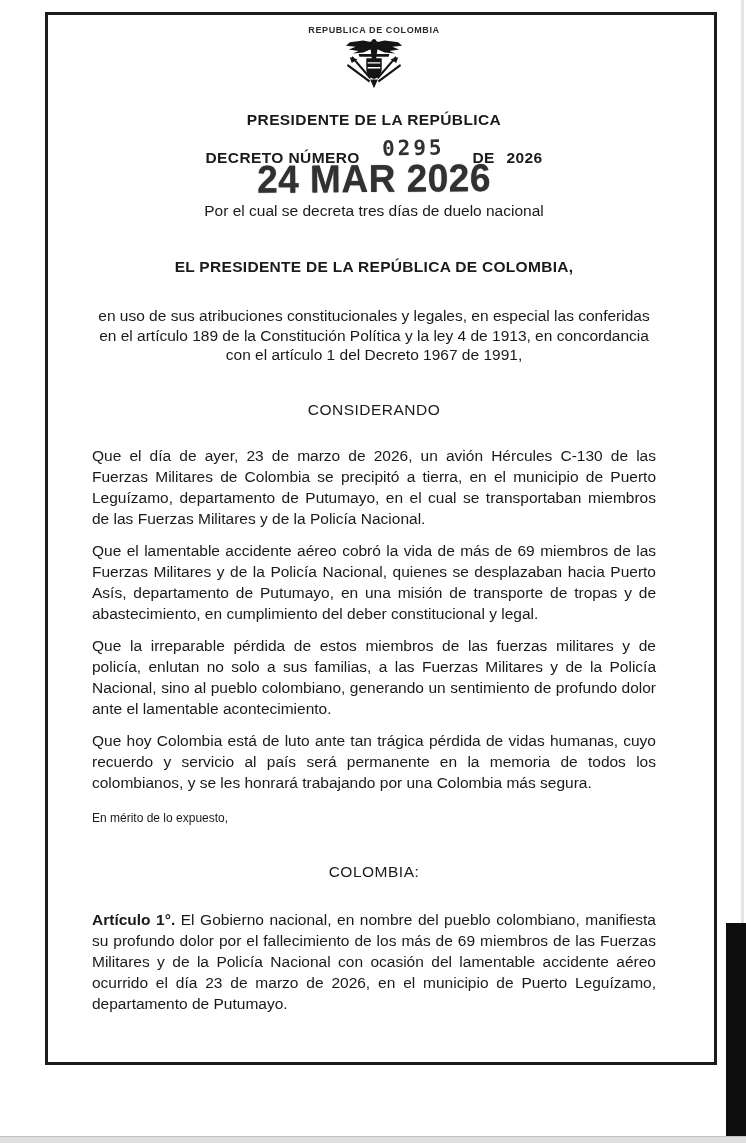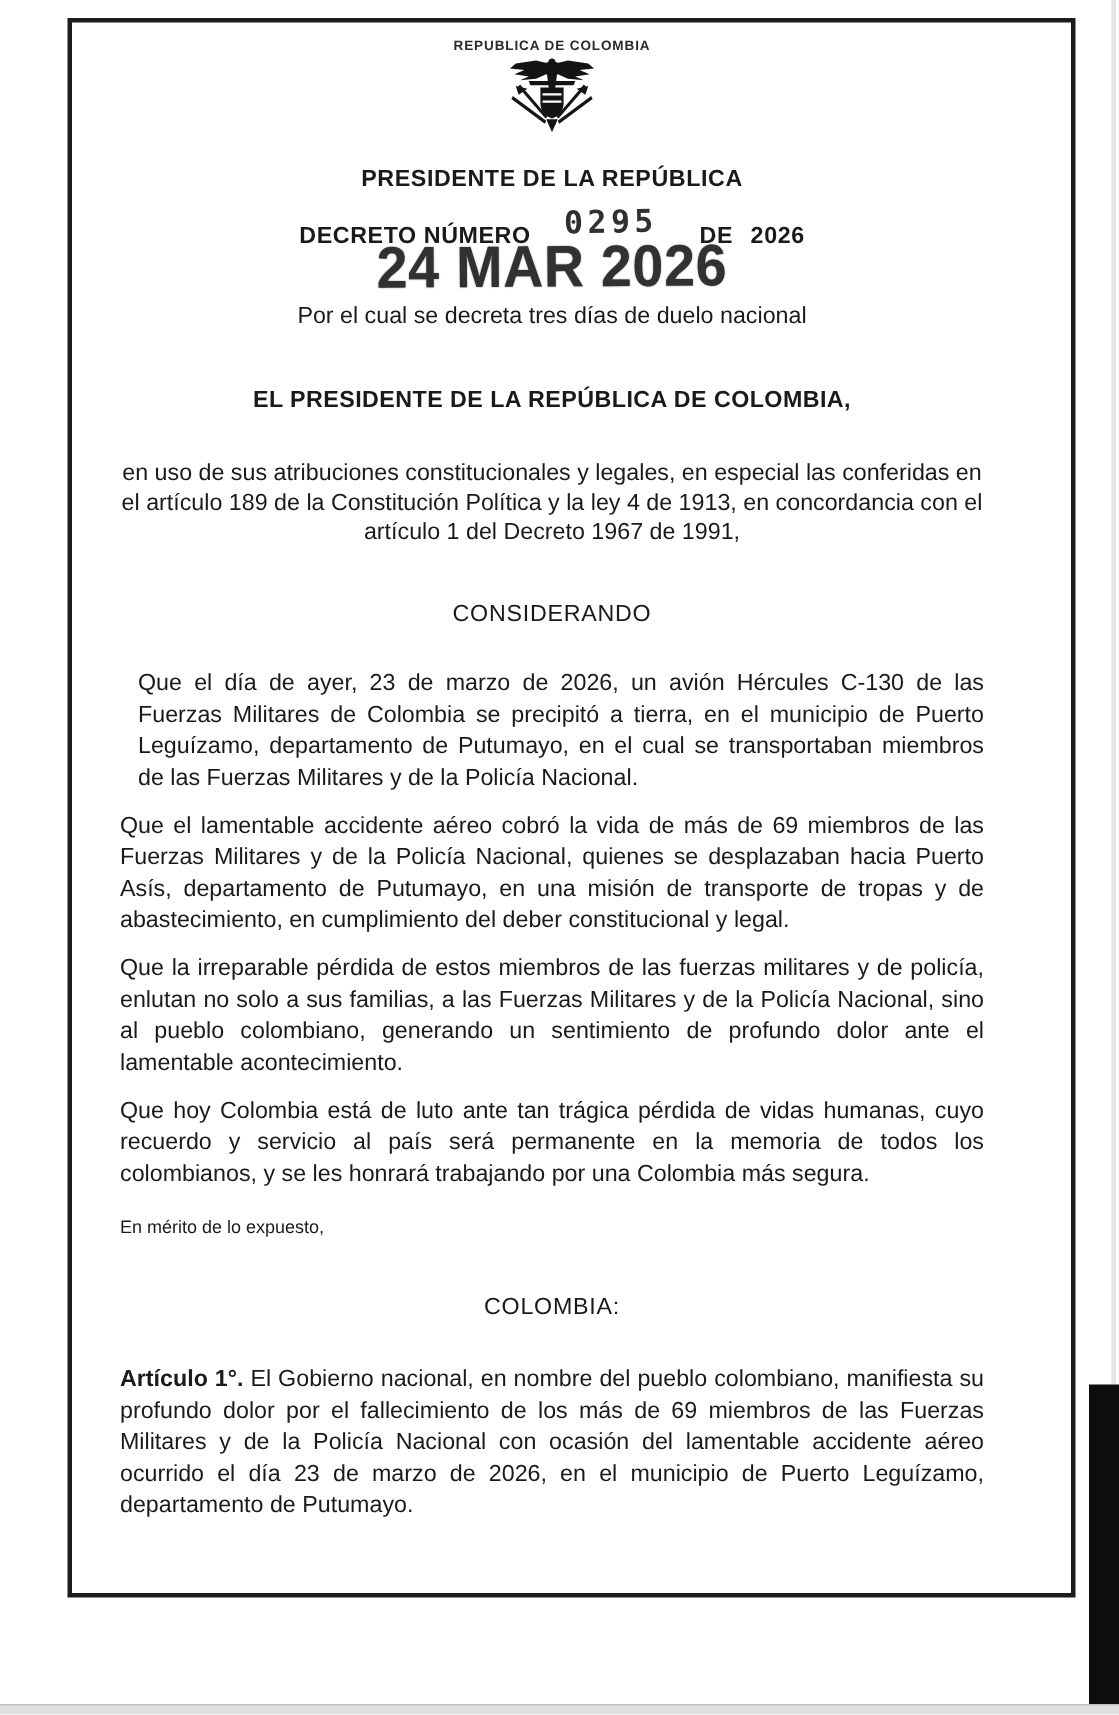--- a/index.html
+++ b/index.html
@@ -11,21 +11,21 @@
     font-family:"Liberation Sans","DejaVu Sans",sans-serif;
     color:#1a1a1a;
     -webkit-font-smoothing:antialiased;
   }
   .page-frame{
     position:absolute;
     left:45px;top:12px;
     width:672px;height:1053px;
     border:3px solid #1c1c1c;
     box-sizing:border-box;
-    padding:0 58px 0 32px;
+    padding:0 58px 0 44px;
   }
   .masthead{text-align:center;}
   .republic-label{
     margin-top:10px;
     font-size:9px;font-weight:bold;
     letter-spacing:.6px;color:#2a2a2a;
   }
   .emblem{margin-top:2px;line-height:0;}
   .presidencia-title{
     margin-top:16px;
@@ -76,21 +76,21 @@
   .section-heading{
     margin-top:36px;
     text-align:center;
     font-size:15.5px;font-weight:normal;letter-spacing:.5px;
   }
   .body-par{
     margin:11px 0 0 0;
     font-size:15.5px;line-height:21px;
     text-align:justify;
   }
-  .body-par.first{margin-top:26px;margin-left:12px;}
+  .body-par.first{margin-top:26px;}
   .merito-line{
     margin:15px 0 0 0;
     font-size:12px;line-height:21px;
     text-align:left;
   }
   .decreta-heading{margin-top:34px;}
   .article-par{margin-top:28px;}
   .article-label{font-weight:bold;}
   .right-black-bar{
     position:absolute;

